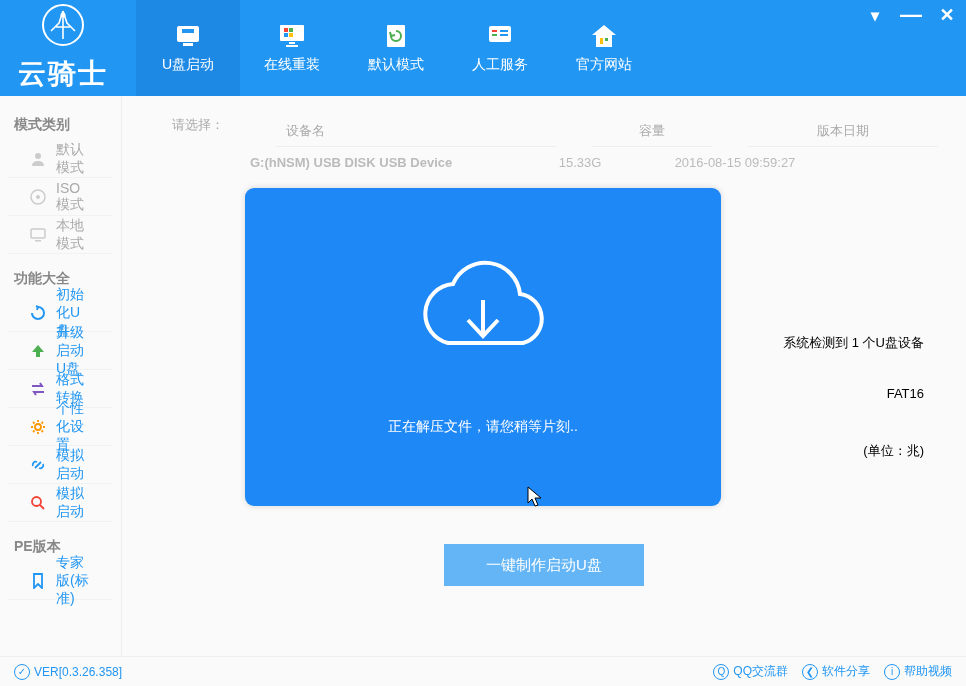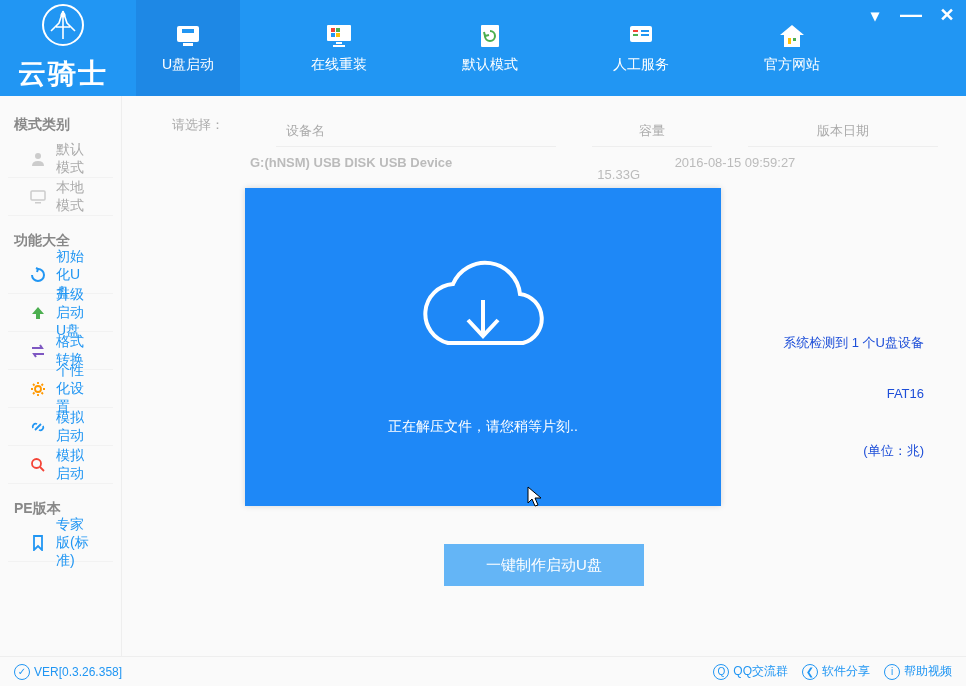--- a/index.html
+++ b/index.html
@@ -4,21 +4,21 @@
 <style>
 * { margin: 0; padding: 0; box-sizing: border-box; font-family: "Microsoft YaHei", sans-serif; }
 body { background: #f0f0f0; width: 966px; height: 686px; overflow: hidden; position: relative; }
 .window { width: 966px; height: 686px; background: #fff; display: flex; flex-direction: column; }
 
 
 .header { height: 96px; background: #2196f3; display: flex; align-items: center; position: relative; }
 .logo { display: flex; align-items: center; color: #fff; padding: 0 18px; gap: 8px; flex-direction: column; }
 .logo-icon { width: 44px; height: 44px; }
 .logo-text { font-size: 28px; font-weight: bold; letter-spacing: 2px; color: #fff; }
-.nav { display: flex; height: 100%; margin-left: 10px; gap: 47px; }
+.nav { display: flex; height: 100%; margin-left: 10px; }
 .nav-item { width: 104px; height: 100%; display: flex; flex-direction: column; align-items: center; justify-content: center; color: #fff; font-size: 14px; cursor: pointer; gap: 6px; }
 .nav-item.active { background: #1e88e5; }
 .nav-icon { width: 32px; height: 28px; display: flex; align-items: center; justify-content: center; }
 .win-controls { position: absolute; top: 4px; right: 8px; display: flex; gap: 14px; color: #fff; }
 .win-btn { width: 22px; height: 22px; display: flex; align-items: center; justify-content: center; cursor: pointer; font-size: 16px; font-weight: bold; }
 
 
 .body { flex: 1; display: flex; background: #fafafa; }
 .sidebar { width: 215px; background: #fafafa; border-right: 1px solid #eee; padding: 14px 0; }
 .side-head { font-size: 14px; color: #888; padding: 6px 14px; font-weight: bold; }
@@ -33,39 +33,39 @@
 .main { flex: 1; position: relative; padding: 20px 28px; }
 .table-head { display: flex; color: #aaa; font-size: 13px; gap: 36px; }
 .prompt { width: 90px; text-align: right; padding-right: 16px; }
 .th { text-align: center; padding: 6px 0; border-bottom: 1px solid #eee; }
 .th1 { width: 280px; text-align: left; padding-left: 10px; }
 .th2 { width: 120px; }
 .th3 { width: 190px; }
 .row { display: flex; color: #bbb; font-size: 13px; }
 .cell { padding: 8px 0; }
 .cell1 { width: 280px; padding-left: 10px; text-align: left; font-weight: bold; }
-.cell2 { width: 120px; text-align: right; margin-top: 12px; }
+.cell2 { width: 120px; text-align: center; }
 .cell3 { width: 190px; text-align: center; }
 
-.info-line { color: #1d4ed8; font-size: 13px; position: absolute; right: 42px; }
+.info-line { color: #000000; font-size: 13px; position: absolute; right: 42px; }
 .info-line.i1 { top: 238px; }
 .info-line.i2 { top: 290px; }
 .info-line.i3 { top: 346px; }
 
 .primary-btn { position: absolute; left: 50%; transform: translateX(-50%); top: 448px; width: 200px; height: 42px; background: #64b5f6; color: #fff; border: none; font-size: 15px; cursor: pointer; }
 
 
 .footer { height: 30px; background: #fafafa; border-top: 1px solid #eee; display: flex; align-items: center; padding: 0 14px; font-size: 12px; color: #2196f3; }
 .footer-left { display: flex; align-items: center; gap: 4px; }
 .footer-right { margin-left: auto; display: flex; gap: 14px; }
 .footer-link { display: flex; align-items: center; gap: 4px; cursor: pointer; color: #2196f3; }
 .ficon { width: 16px; height: 16px; border: 1.5px solid #2196f3; border-radius: 50%; display: flex; align-items: center; justify-content: center; font-size: 10px; }
 
 
-.modal { position: absolute; left: 245px; top: 188px; width: 476px; height: 318px; background: #1e88f7; color: #fff; display: flex; flex-direction: column; align-items: center; justify-content: center; gap: 50px; box-shadow: 0 0 6px rgba(0,0,0,0.15); }
+.modal { position: absolute; left: 245px; top: 188px; width: 476px; height: 318px; background: #1e88f7; color: #fff; display: flex; flex-direction: column; align-items: center; justify-content: center; gap: 50px; box-shadow: 0 0 6px rgba(0,0,0,0.15); border-radius: 9px; }
 .modal-icon { width: 150px; height: 110px; }
 .modal-text { font-size: 14px; }
 .cursor { position: absolute; left: 527px; top: 486px; pointer-events: none; z-index: 10; }
 
 svg { display: block; }
 </style>
 </head>
 <body>
 
 <div class="window">
@@ -155,20 +155,29 @@
             <svg width="16" height="16" viewBox="0 0 16 16">
               <circle cx="8" cy="5" r="3" fill="#ccc"></circle>
               <path d="M2 15 Q2 10 8 10 Q14 10 14 15 Z" fill="#ccc"></path>
             </svg>
           </span>
         <span>默认模式</span>
       </div>
       <div class="side-item">
         <span class="si-icon">
             <svg width="16" height="16" viewBox="0 0 16 16">
+              <circle cx="8" cy="8" r="7" fill="none" stroke="#ccc" stroke-width="1.5"></circle>
+              <circle cx="8" cy="8" r="2" fill="#ccc"></circle>
+            </svg>
+          </span>
+        <span>ISO模式</span>
+      </div>
+      <div class="side-item">
+        <span class="si-icon">
+            <svg width="16" height="16" viewBox="0 0 16 16">
               <rect x="1" y="2" width="14" height="9" rx="1" fill="none" stroke="#ccc" stroke-width="1.5"></rect>
               <rect x="5" y="13" width="6" height="1.5" fill="#ccc"></rect>
             </svg>
           </span>
         <span>本地模式</span>
       </div>
 
       <div class="side-head" style="margin-top:10px;">功能大全</div>
       <div class="side-item blue">
         <span class="si-icon">

